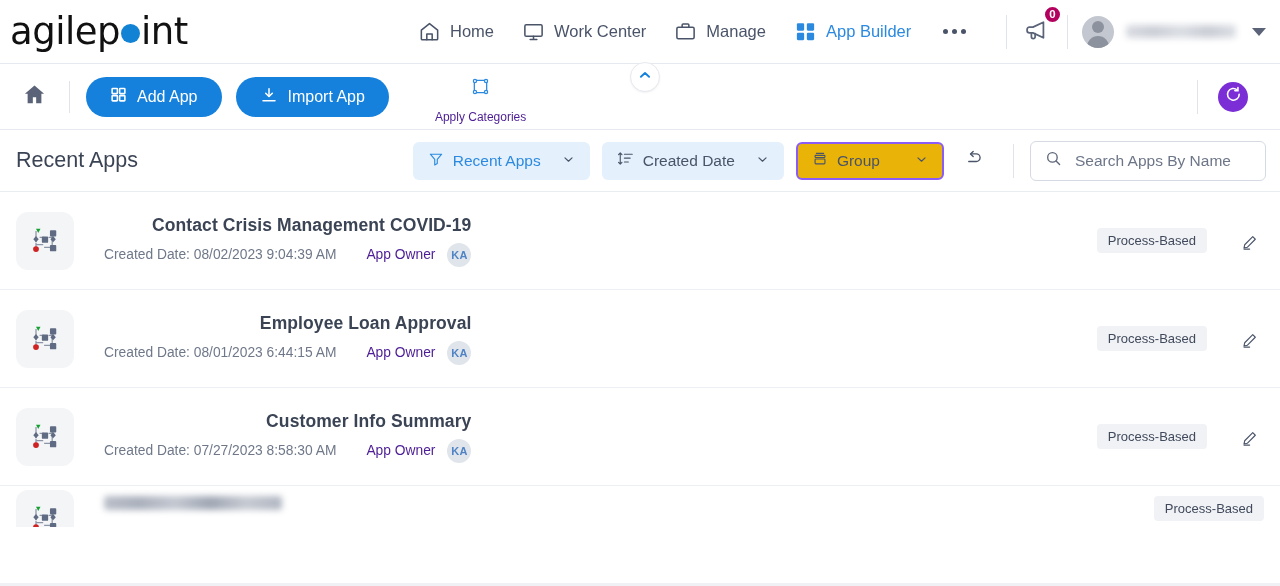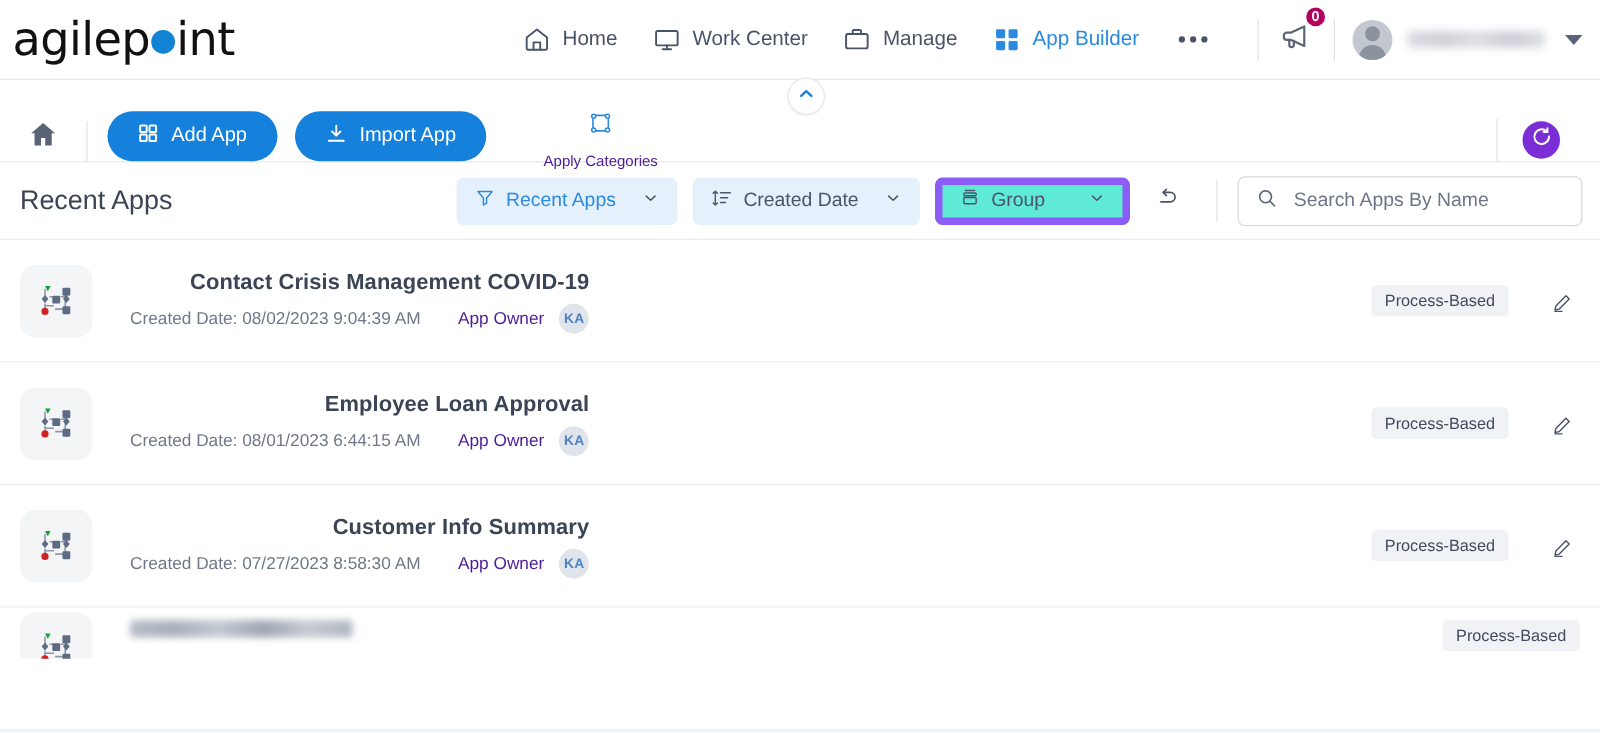--- a/index.html
+++ b/index.html
@@ -136,21 +136,21 @@
     z-index: 20;
     cursor: pointer;
     box-shadow: 0 1px 2px rgba(0,0,0,.06);
   }
 
   
   .toolbar {
     height: 66px;
     background: #fff;
     display: flex;
-    align-items: flex-end;
+    align-items: center;
     padding: 0 32px 0 14px;
     border-bottom: 1px solid #e6e9ef;
     position: relative;
   }
   .home-icon-btn { padding: 4px 8px; cursor: pointer; display:flex; align-items:center; }
   .tdiv { width: 1px; height: 32px; background: #e0e4ea; margin: 0 16px 0 14px; }
   .btn-primary {
     display: flex; align-items: center; gap: 10px;
     background: #1581dd;
     color: #fff;
@@ -204,33 +204,33 @@
     padding: 0 14px;
     font-size: 15.5px;
     cursor: pointer;
     white-space: nowrap;
     background: #e4f0fb;
     color: #4a5469;
     border: 1px solid transparent;
   }
   .chip.blue-text { color: #2b8ae0; }
   .chip.plain {
-    background: #5eead4;
-    border: 6px solid #8b5cf6;
+    background: #eab308;
+    border: 2px solid #8b5cf6;
     color: #4a5469;
     align-items: center;
   }
   .chip .chev { margin-left: 12px; }
   .chip.plain .chev { margin-left: 26px; }
   .chip-gap { width: 12px; }
   .undo-btn { padding: 6px 10px; margin-left: 10px; cursor: pointer; display:flex; }
   .fdiv { width: 1px; height: 34px; background: #e0e4ea; margin: 0 16px 0 20px; }
   .searchbox {
     display: flex; align-items: center; gap: 13px;
-    width: 276px; height: 40px;
+    width: 236px; height: 40px;
     border: 1px solid #d5dae2;
     border-radius: 6px;
     padding: 0 14px;
     background: #fff;
   }
   .searchbox input {
     border: none; outline: none;
     font-size: 15.5px;
     color: #5d6679;
     background: transparent;

